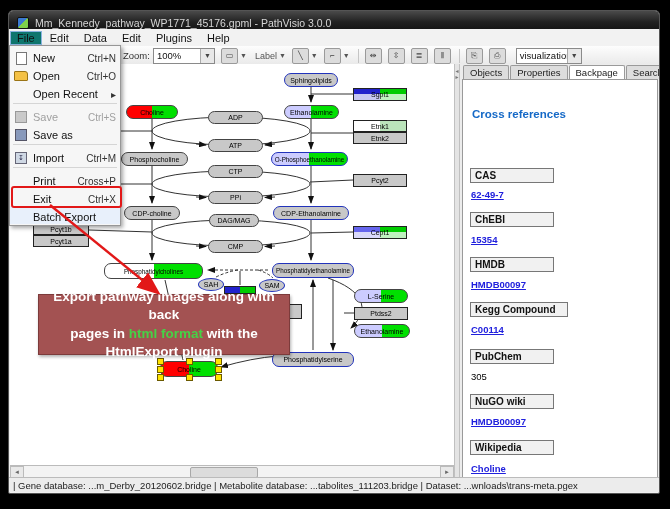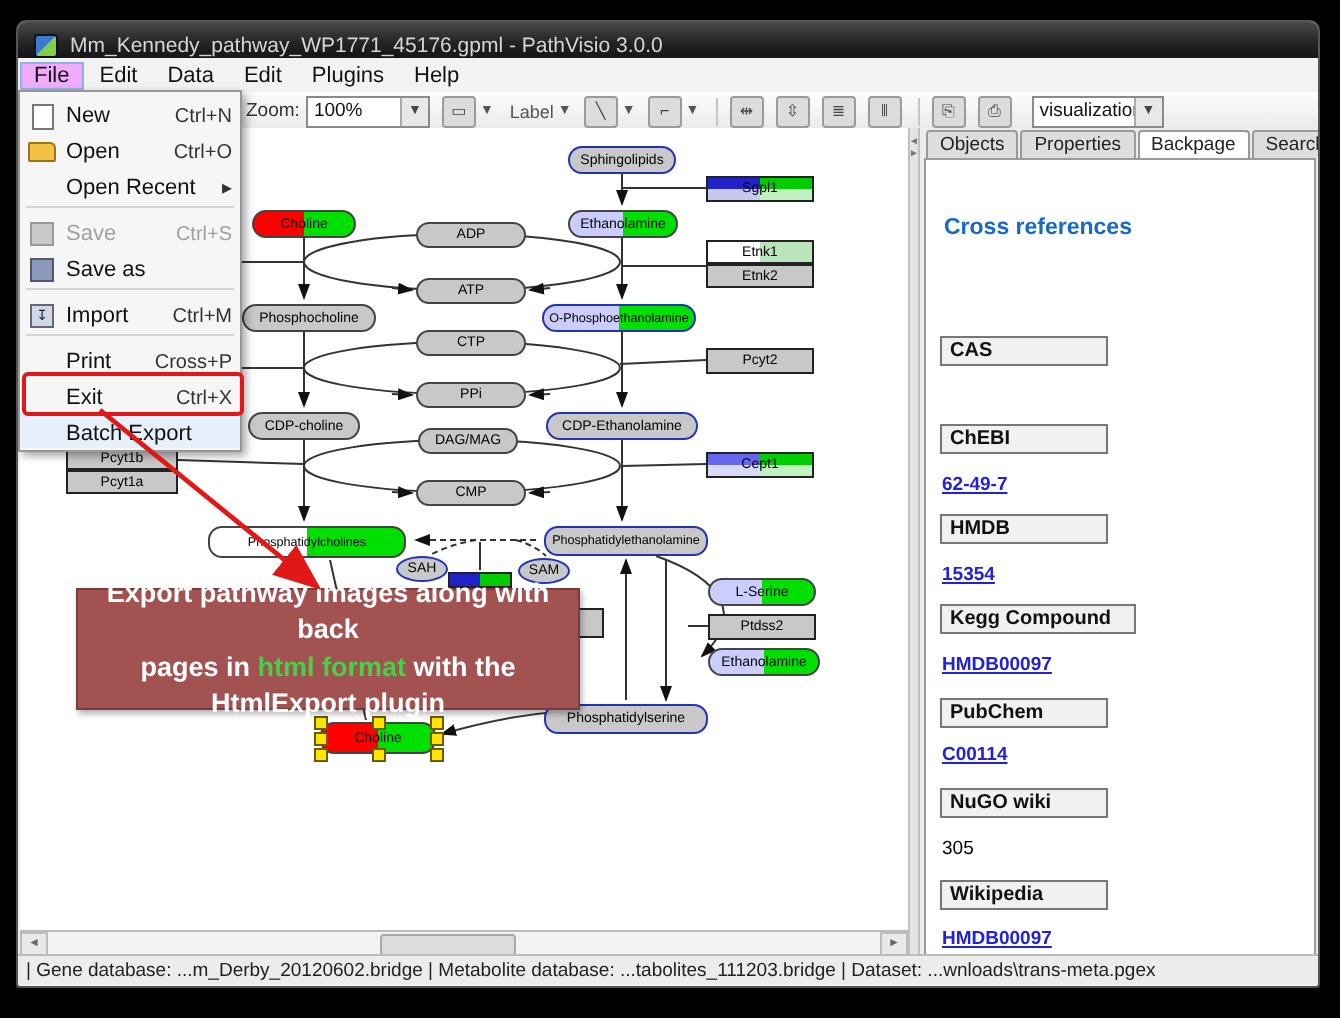--- a/index.html
+++ b/index.html
@@ -10,21 +10,21 @@
   
   #titlebar{position:absolute;left:0;top:0;width:100%;height:18px;
             background:linear-gradient(#4a4a4a,#222 60%,#161616);display:flex;align-items:flex-end;}
   #titleicon{width:10px;height:10px;margin:0 6px 0 8px;border-radius:2px;
              background:linear-gradient(135deg,#3b7ad1 50%,#7fd14a 50%);border:1px solid #111;}
   #titletext{color:#d6d6d6;font-size:10.5px;white-space:nowrap;}
   
   #menubar{position:absolute;left:0;top:18px;width:100%;height:17px;background:#f2f2f2;
            border-bottom:1px solid #d8d8d8;display:flex;align-items:center;font-size:11px;color:#111;}
   .mb-item{padding:1px 7px;margin-left:1px;}
-  .mb-item.open{border:1px solid #8ab3e0;background:#f0abfc;padding:0 6px;}
+  .mb-item.open{border:1px solid #8ab3e0;background:#0f766e;padding:0 6px;}
   
   #toolbar{position:absolute;left:0;top:35px;width:100%;height:19px;
            background:linear-gradient(#fdfdfd,#e9e9e9);border-bottom:1px solid #c9c9c9;
            display:flex;align-items:center;font-size:10px;color:#333;}
   #zoomlabel{margin-left:114px;font-size:9.5px;}
   .combo{height:14px;background:#fff;border:1px solid #8a8a8a;display:flex;align-items:center;
          font-size:9.5px;color:#111;margin-left:3px;position:relative;}
   .combo .val{padding:0 3px;flex:1;white-space:nowrap;overflow:hidden;}
   .combo .caret{width:13px;height:100%;border-left:1px solid #aaa;background:#e8e8e8;
                 display:flex;align-items:center;justify-content:center;font-size:7px;color:#444;}
@@ -55,21 +55,21 @@
             display:flex;flex-direction:column;align-items:center;padding-top:4px;box-sizing:border-box;}
   #sidebar{position:absolute;left:451px;top:53px;width:199px;height:413px;background:#ececec;}
   #tabrow{position:absolute;left:3px;top:1px;height:14px;display:flex;font-size:9.5px;color:#222;}
   .tab{padding:1px 6px 0 6px;border:1px solid #9a9a9a;border-bottom:none;background:#ddd;
        border-radius:2px 2px 0 0;margin-right:1px;}
   .tab.active{background:#fff;position:relative;top:0px;font-weight:normal;}
   #sbpanel{position:absolute;left:2px;top:15px;width:194px;height:405px;background:#fff;border:1px solid #9a9a9a;overflow:hidden;}
   #xrefhead{position:absolute;left:9px;top:28px;font-size:11.5px;font-weight:bold;}
   .refbox{position:absolute;left:7px;width:84px;height:15px;border:1px solid #777;background:#f1f1f1;
           font-size:10px;font-weight:bold;color:#111;display:flex;align-items:center;padding-left:4px;box-sizing:border-box;}
-  .refid{position:absolute;left:8px;font-size:9.5px;margin-top:48px;}
+  .refid{position:absolute;left:8px;font-size:9.5px;}
   .refid a{text-decoration:underline;}
   #exprhead{position:absolute;left:7px;font-size:11px;font-weight:bold;color:#111;}
   
   #statusbar{position:absolute;left:0;top:466px;width:100%;height:15px;background:#ececec;
              border-top:1px solid #bbb;font-size:9.5px;color:#222;display:flex;align-items:center;padding-left:4px;box-sizing:border-box;}
   
   #filemenu{position:absolute;left:0px;top:34px;width:110px;background:#f6f6f6;border:1px solid #979797;
             box-shadow:2px 2px 4px rgba(0,0,0,.35);z-index:50;font-size:11px;color:#111;padding:1px 0;}
   .fm-item{height:14px;display:flex;align-items:center;padding:4px 4px 0 3px;}
   .fm-ico{width:16px;height:12px;margin-right:4px;display:flex;align-items:center;justify-content:center;font-size:9px;}

